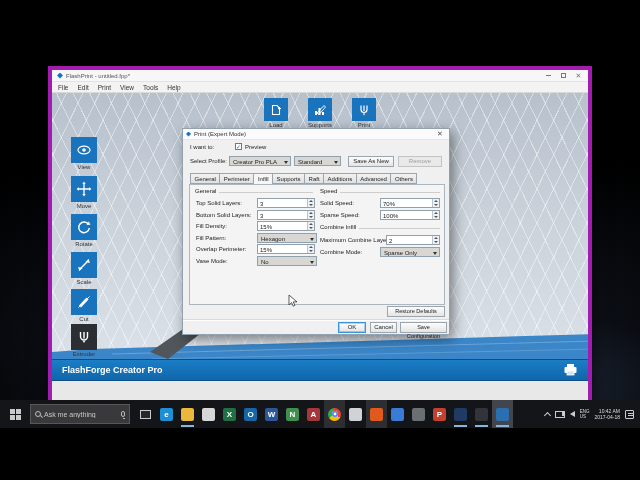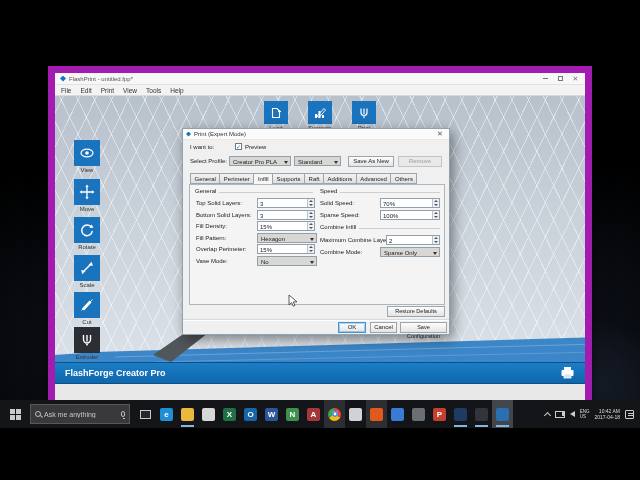--- a/index.html
+++ b/index.html
@@ -9,21 +9,21 @@
 
   
   #wallpaper { position:absolute; left:0; top:8px; width:640px; height:392px;
     background:
       radial-gradient(ellipse 300px 120px at 78% 98%, rgba(70,90,130,.35) 0%, rgba(20,26,40,.0) 70%),
       radial-gradient(ellipse 460px 230px at 52% 85%, #1c2433 0%, #10141d 45%, #05070a 78%, #000 100%);
   }
 
   
   #app-window { position:absolute; left:48px; top:66px; width:544px; height:348px;
-    background:#e8e8e8; border:7px solid #a21caf; box-shadow:0 5px 16px rgba(0,0,0,.6);padding-left:36px; }
+    background:#e8e8e8; border:4px solid #a21caf; box-shadow:0 5px 16px rgba(0,0,0,.6);padding-left:36px; }
   .titlebar { position:absolute; top:0; left:0; right:0; height:12px; background:#f7f7f7;
     display:flex; align-items:center; padding:0 2px; border-bottom:1px solid #e2e2e2; }
   .app-logo { width:6px; height:6px; margin:0 3px; background:var(--accent-blue,#1a73bd);
     clip-path:polygon(50% 0,100% 50%,50% 100%,0 50%); }
   .t-text { font-size:6px; color:#555; }
   .win-controls { margin-left:auto; display:flex; }
   .win-btn { width:15px; height:11px; display:flex; align-items:center; justify-content:center; }
   .glyph-min { width:5px; height:1px; background:#777; }
   .glyph-max { width:5px; height:5px; border:1px solid #777; }
   .glyph-close { font-size:7px; line-height:1; color:#777; }

